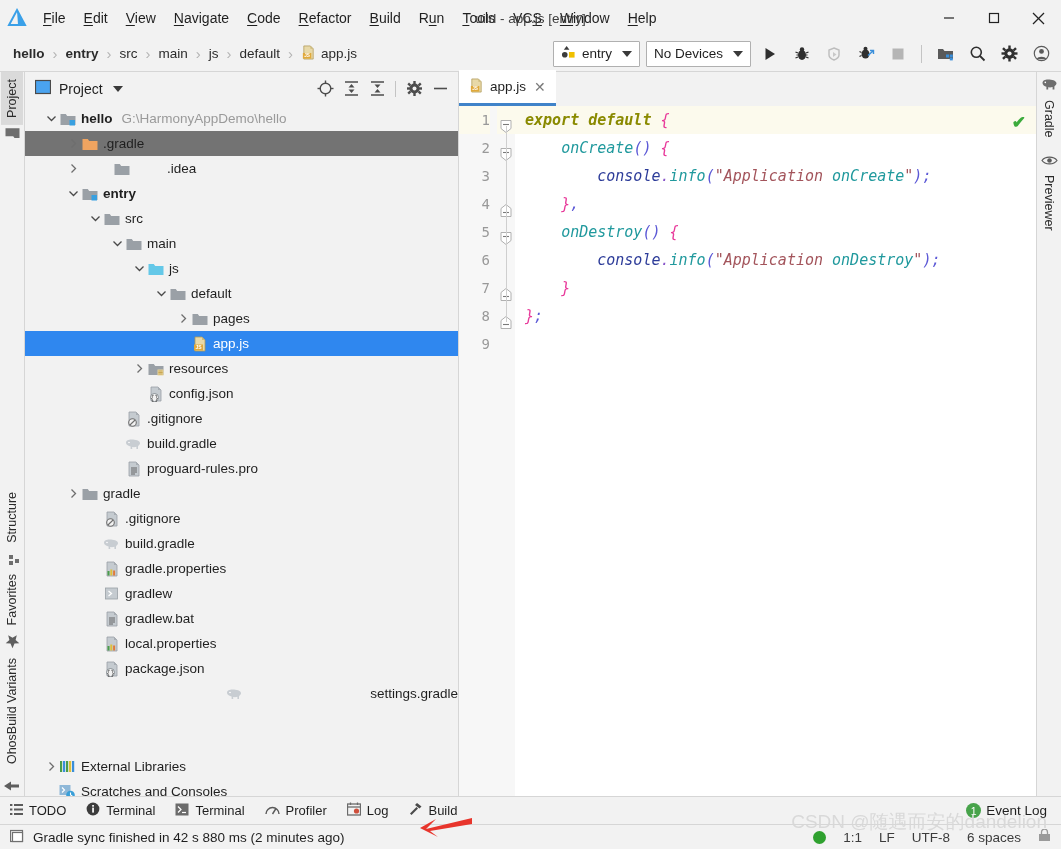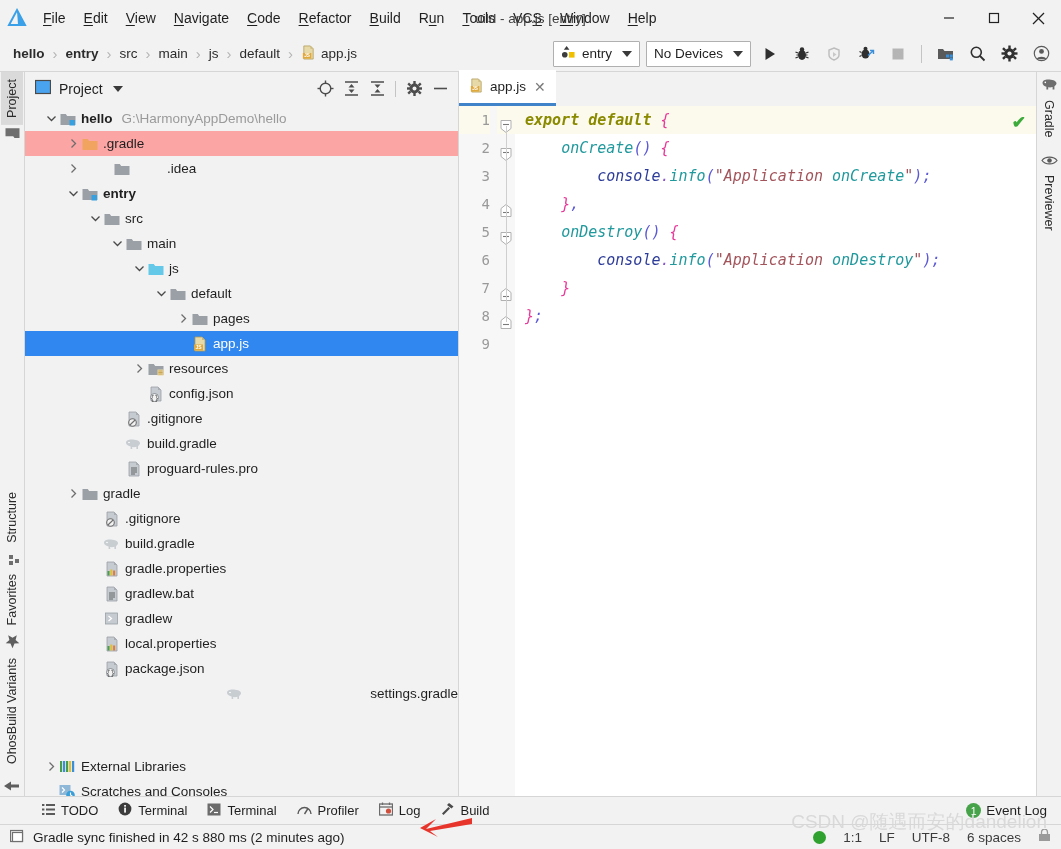--- a/index.html
+++ b/index.html
@@ -49,21 +49,21 @@
   
   .project-panel{width:433px;flex:0 0 433px;display:flex;flex-direction:column;background:#f2f2f2;min-width:0;}
   .pp-head{height:33px;display:flex;align-items:center;padding:0 6px 0 10px;flex:0 0 33px;}
   .pp-title{font-size:14px;color:#1f1f1f;margin-left:8px;}
   .pp-caret{border-left:5px solid transparent;border-right:5px solid transparent;border-top:6px solid #3a3a3a;margin-left:10px;}
   .pp-tools{margin-left:auto;display:flex;align-items:center;gap:2px;}
   .pp-ico{width:24px;height:24px;display:flex;align-items:center;justify-content:center;}
   .pp-sep{width:1px;height:16px;background:#c4c4c4;margin:0 4px;}
   .tree{flex:1 1 auto;overflow:hidden;background:#f2f2f2;padding-top:1px;}
   .node{height:25px;display:flex;align-items:center;font-size:13.5px;color:#1f1f1f;white-space:nowrap;}
-  .node.hl{background:#fca5a5;}
+  .node.hl{background:#737373;}
   .node.sel{background:#2f87ef;color:#fff;}
   .arrow{width:16px;display:flex;align-items:center;justify-content:center;flex:0 0 16px;}
   .arrow svg{display:block;}
   .ico{width:17px;flex:0 0 17px;display:flex;align-items:center;justify-content:center;margin-right:5px;}
   .nlabel{font-size:13.5px;}
   .nlabel.b{font-weight:bold;}
   .npath{color:#9a9a9a;margin-left:9px;font-size:13.5px;}
 
   
   .editor-area{flex:1 1 auto;display:flex;flex-direction:column;min-width:0;background:#fff;border-left:1px solid #d6d6d6;}
@@ -85,21 +85,21 @@
   .fn{color:#20999d;}
   .pn{color:#5c59d6;}
   .obj{color:#2d3c99;}
   .dot{color:#8754c9;}
   .str{color:#a3545b;}
   .chk{position:absolute;right:10px;top:6px;color:#3cab3c;font-size:17px;font-weight:bold;}
   .foldline{position:absolute;left:9px;width:1px;background:#c9c9c9;}
 
   
   .toolwin{height:27px;flex:0 0 27px;display:flex;align-items:center;background:#f2f2f2;
-           border-top:1px solid #d6d6d6;padding-left:32px;gap:0px;}
+           border-top:1px solid #d6d6d6;gap:0px;}
   .twitem{display:flex;align-items:center;gap:6px;font-size:13px;padding:3px 10px;color:#1f1f1f;white-space:nowrap;}
   .tw-right{margin-left:auto;display:flex;align-items:center;padding-right:14px;}
   .badge{width:15px;height:15px;border-radius:50%;background:#47a34a;color:#fff;font-size:10.5px;
          display:flex;align-items:center;justify-content:center;margin-right:5px;}
   .statusbar{height:24px;flex:0 0 24px;display:flex;align-items:center;background:#f2f2f2;
              border-top:1px solid #d6d6d6;padding:0 10px;gap:8px;font-size:13.5px;}
   .sb-right{margin-left:auto;display:flex;align-items:center;gap:17px;color:#3c3c3c;font-size:13.5px;}
   .greendot{width:13px;height:13px;border-radius:50%;background:#2fa12f;}
   .watermark{position:absolute;right:14px;bottom:14px;font-size:19px;color:#d8d8d8;
              font-family:"Liberation Sans", sans-serif;pointer-events:none;white-space:nowrap;opacity:.95;}
@@ -620,42 +620,42 @@
                 <rect x="3.5" y="10" width="2" height="4.5" fill="#4a9d4a"></rect>
                 <rect x="6.3" y="8.5" width="2" height="6" fill="#dfc03a"></rect>
                 <rect x="9.1" y="9.5" width="2" height="5" fill="#e07b3a"></rect>
               </svg>
             </span>
             <span class="nlabel">gradle.properties</span>
           </div>
           <div class="node" style="padding-left: 62px;">
             <span class="arrow"></span>
             <span class="ico">
+              <svg width="16" height="15" viewBox="0 0 16 15">
+                <rect x="1.5" y="2" width="12" height="11" fill="#c5cbd0" stroke="#9aa0a6" stroke-width="0.8"></rect>
+                <path d="M4.5 5 L7.5 7.5 L4.5 10" fill="none" stroke="#fff" stroke-width="1.3"></path>
+              </svg>
+            </span>
+            <span class="nlabel">gradlew</span>
+          </div>
+          <div class="node" style="padding-left: 62px;">
+            <span class="arrow"></span>
+            <span class="ico">
               <svg width="16" height="16" viewBox="0 0 16 16">
                 <path d="M3 1 h7 l3 3 v11 h-10 z" fill="#c5cbd0" stroke="#9aa0a6" stroke-width="0.8"></path>
                 <path d="M10 1 l3 3 h-3 z" fill="#a8aeb4"></path>
                 <g stroke="#5a5a5a" stroke-width="0.9">
                   <line x1="5" y1="7" x2="11" y2="7"></line>
                   <line x1="5" y1="9" x2="11" y2="9"></line>
                   <line x1="5" y1="11" x2="11" y2="11"></line>
                   <line x1="5" y1="13" x2="9" y2="13"></line>
                 </g>
               </svg>
             </span>
             <span class="nlabel">gradlew.bat</span>
-          </div>
-          <div class="node" style="padding-left: 62px;">
-            <span class="arrow"></span>
-            <span class="ico">
-              <svg width="16" height="15" viewBox="0 0 16 15">
-                <rect x="1.5" y="2" width="12" height="11" fill="#c5cbd0" stroke="#9aa0a6" stroke-width="0.8"></rect>
-                <path d="M4.5 5 L7.5 7.5 L4.5 10" fill="none" stroke="#fff" stroke-width="1.3"></path>
-              </svg>
-            </span>
-            <span class="nlabel">gradlew</span>
           </div>
           <div class="node" style="padding-left: 62px;">
             <span class="arrow"></span>
             <span class="ico">
               <svg width="16" height="16" viewBox="0 0 16 16">
                 <path d="M3 1 h7 l3 3 v11 h-10 z" fill="#c5cbd0" stroke="#9aa0a6" stroke-width="0.8"></path>
                 <path d="M10 1 l3 3 h-3 z" fill="#a8aeb4"></path>
                 <rect x="3.5" y="10" width="2" height="4.5" fill="#4a9d4a"></rect>
                 <rect x="6.3" y="8.5" width="2" height="6" fill="#dfc03a"></rect>
                 <rect x="9.1" y="9.5" width="2" height="5" fill="#e07b3a"></rect>

